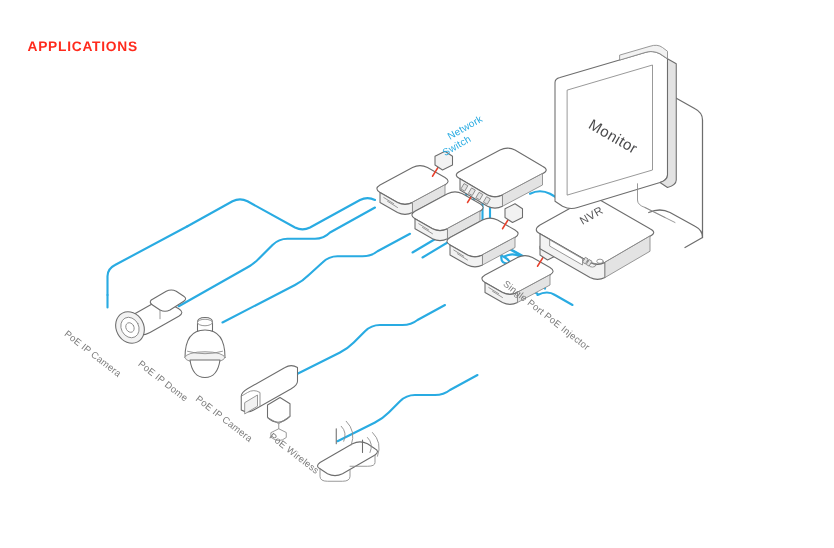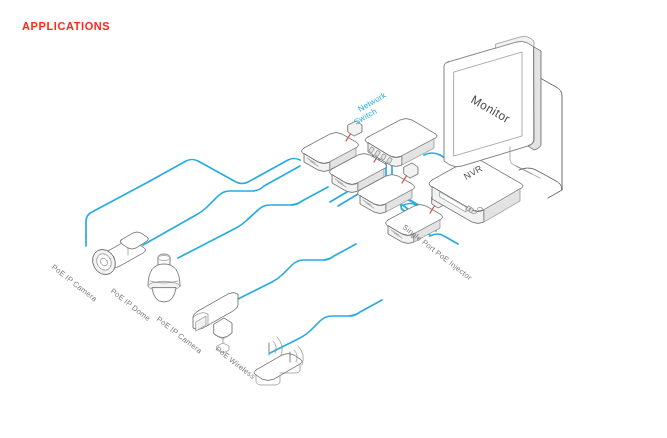--- a/index.html
+++ b/index.html
@@ -7,21 +7,21 @@
     width:667px;height:438px;
     background:#ffffff;
     font-family:"Liberation Sans", sans-serif;
     overflow:hidden;
     position:relative;
   }
   #diagram-root{position:absolute;inset:0;}
   svg#scene{position:absolute;left:0;top:0;width:667px;height:438px;}
   .page-title{
     position:absolute;
-    left:22px;top:20px;
+    left:22px;top:32px;
     font-size:11px;
     font-weight:bold;
     letter-spacing:.6px;
     color:#ff2a1c;
     white-space:nowrap;
   }
   .ln{fill:none;stroke:#6d6d6d;stroke-width:.85;stroke-linejoin:round;stroke-linecap:round;}
   .ln-thin{fill:none;stroke:#8a8a8a;stroke-width:.7;stroke-linejoin:round;stroke-linecap:round;}
   .face{fill:#ffffff;}
   .face-sh{fill:#f2f2f2;}

